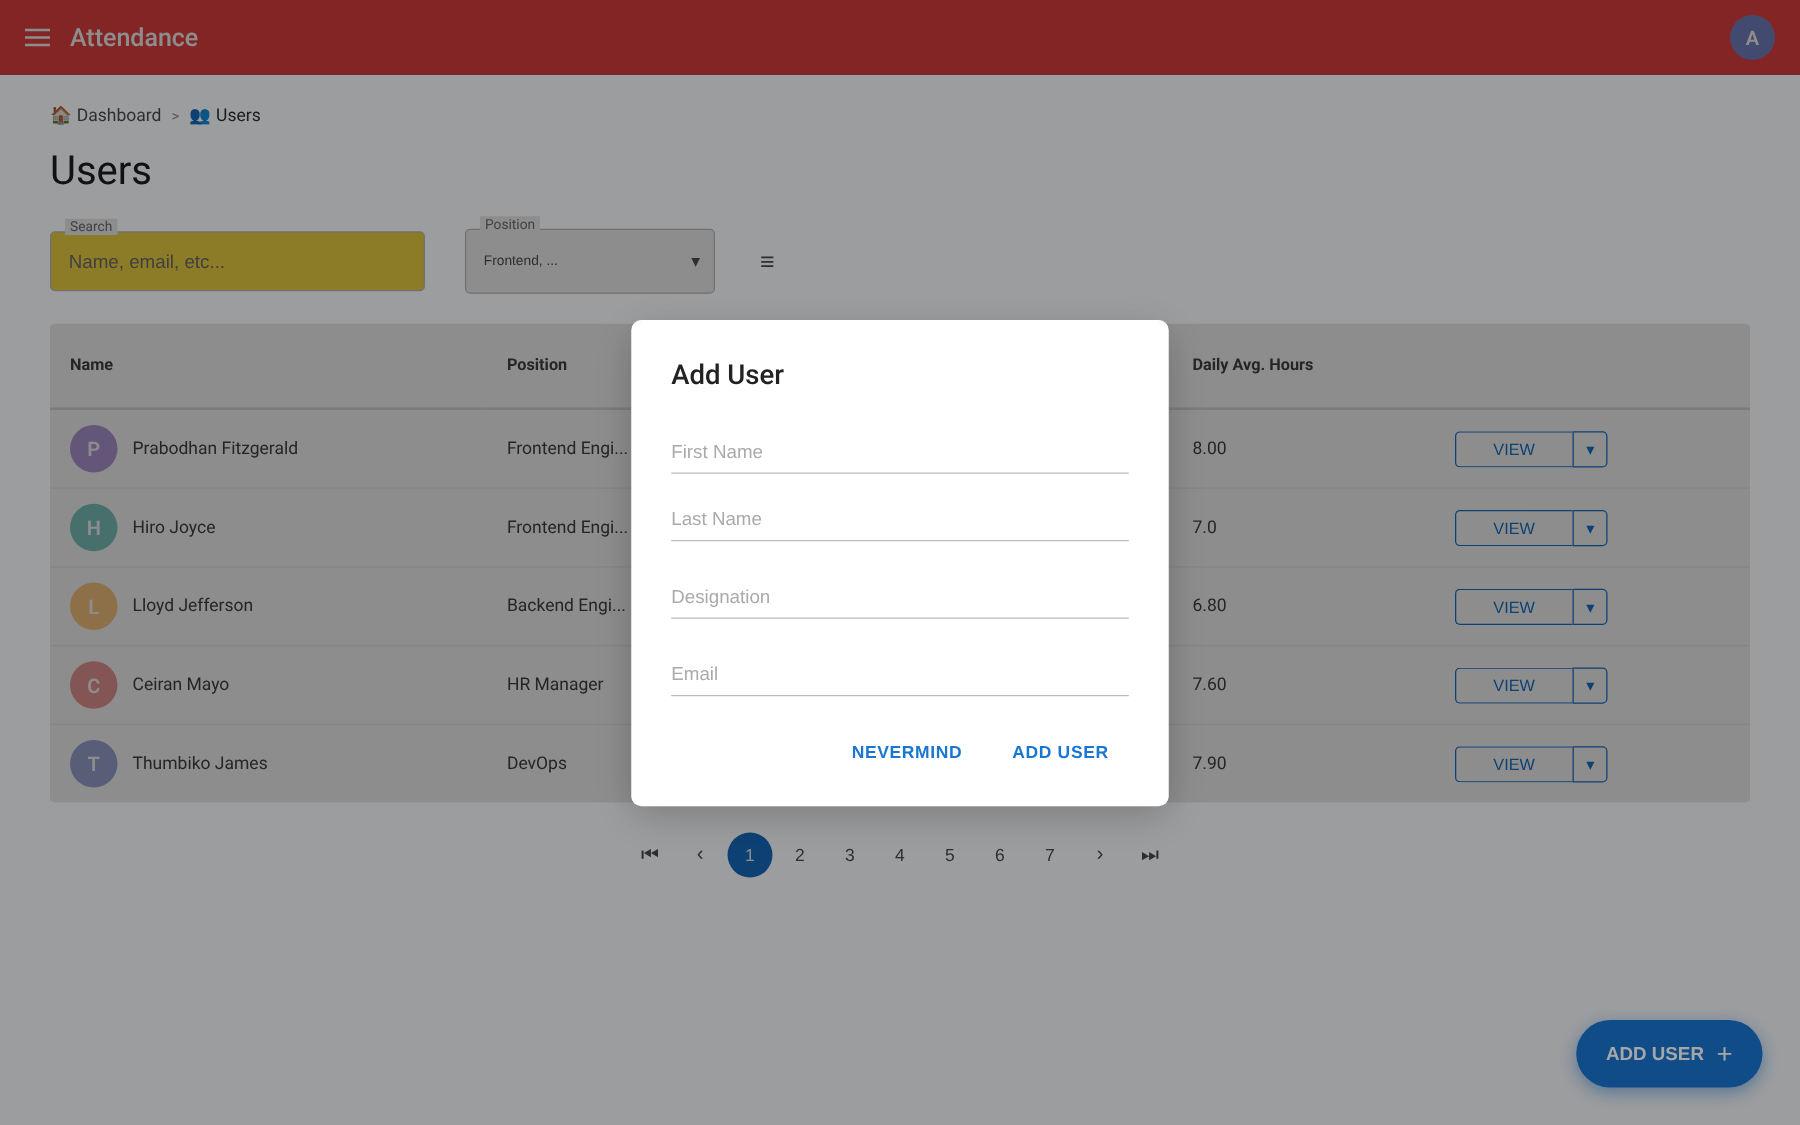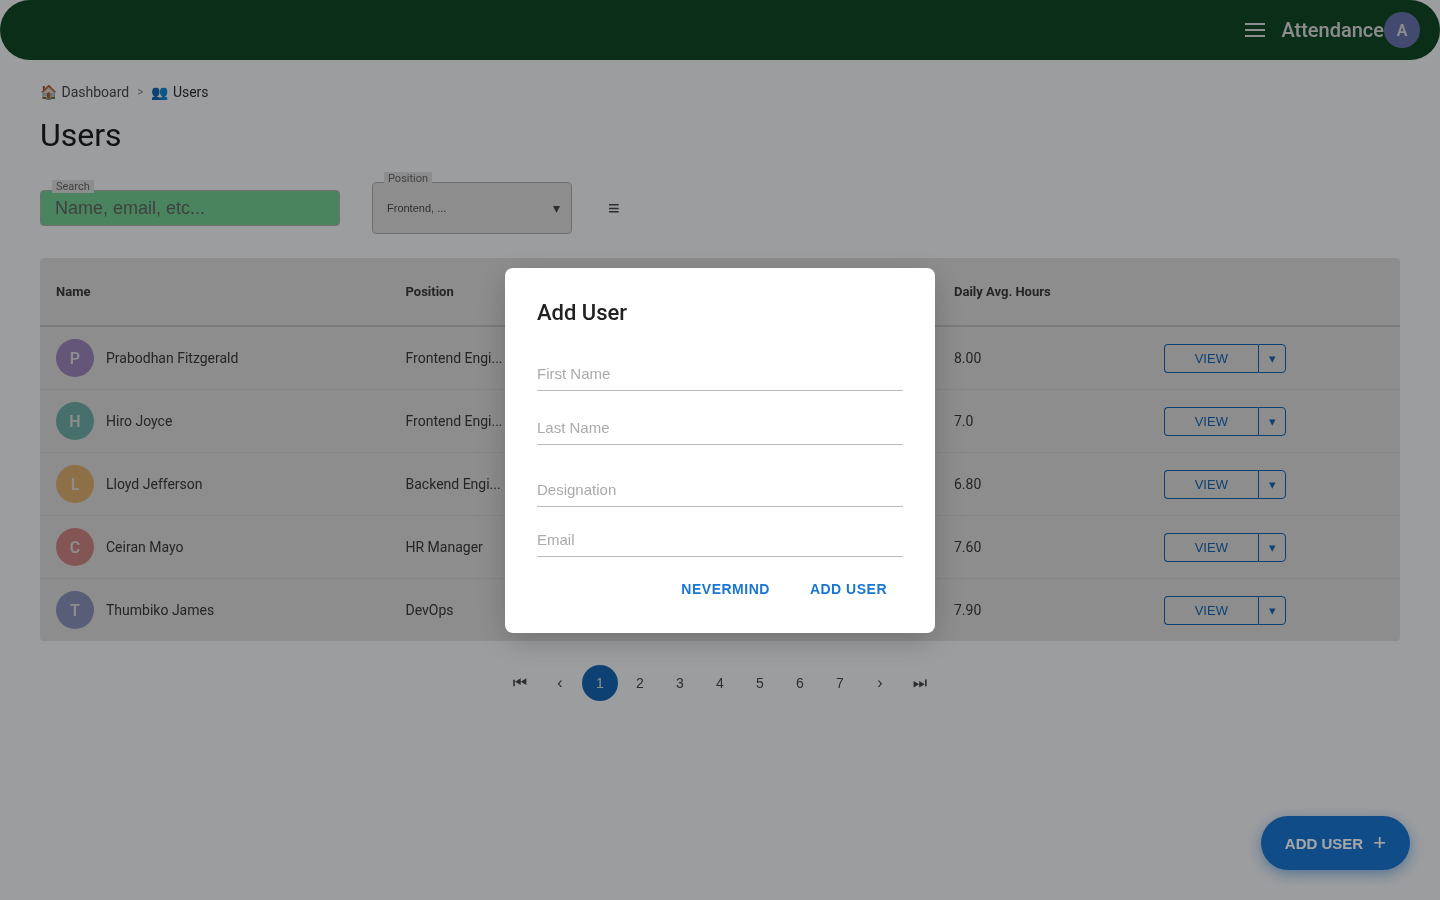--- a/index.html
+++ b/index.html
@@ -1,26 +1,25 @@
 <!DOCTYPE html>
 <html><head>
   <meta charset="utf-8">
   <style>
     * { box-sizing: border-box; margin: 0; padding: 0; }
     body { font-family: 'Segoe UI', Roboto, Arial, sans-serif; background: #f0f2f5; min-height: 900px; min-width: 1440px; }
 
     
     .header {
-      background: #14532d;
+      background: #ef4444;
       height: 60px;
       display: flex;
       align-items: center;
       padding: 0 20px;
-      justify-content: flex-end;
-      border-radius: 30px;
+      justify-content: space-between;
     }
     .header-left { display: flex; align-items: center; gap: 16px; }
     .hamburger { display: flex; flex-direction: column; gap: 4px; cursor: pointer; }
     .hamburger span { width: 20px; height: 2px; background: white; display: block; }
     .header-title { color: white; font-size: 20px; font-weight: 500; }
     .avatar-circle {
       width: 36px; height: 36px; border-radius: 50%; background: #7986cb;
       display: flex; align-items: center; justify-content: center;
       color: white; font-size: 16px; font-weight: 600;
     }
@@ -37,22 +36,22 @@
     .page-title { font-size: 32px; font-weight: 400; color: #222; margin-bottom: 28px; }
 
     
     .filters { display: flex; align-items: center; gap: 32px; margin-bottom: 24px; }
     .field-wrapper { position: relative; }
     .field-wrapper label {
       position: absolute; top: -10px; left: 12px; background: white;
       font-size: 11px; color: #777; padding: 0 4px;
     }
     .search-input {
-      width: 300px; height: 36px; border: 1px solid #ccc; border-radius: 4px;
-      padding: 8px 14px; font-size: 18px; color: #555; outline: none; background: #86efac;
+      width: 300px; height: 48px; border: 1px solid #ccc; border-radius: 4px;
+      padding: 8px 14px; font-size: 15px; color: #555; outline: none; background: #fde047;
     }
     .position-select {
       width: 200px; height: 52px; border: 1px solid #ccc; border-radius: 4px;
       padding: 8px 14px; font-size: 11px; color: #555; outline: none;
       appearance: none; background: white; cursor: pointer;
     }
     .select-wrapper { position: relative; }
     .select-wrapper::after {
       content: '▾'; position: absolute; right: 12px; top: 50%; transform: translateY(-50%);
       color: #555; pointer-events: none; font-size: 14px;
@@ -117,21 +116,21 @@
 
     
     .modal {
       background: white; border-radius: 8px; width: 430px;
       padding: 32px 32px 28px; box-shadow: 0 8px 32px rgba(0,0,0,0.2);
       z-index: 101;
     }
     .modal-title { font-size: 22px; font-weight: 500; color: #222; margin-bottom: 32px; }
     .form-row { display: flex; gap: 20px; margin-bottom: 28px; flex-direction: column; }
     .form-field { flex: 1; position: relative; }
-    .form-field-full { width: 100%; position: relative; margin-bottom: 16px; }
+    .form-field-full { width: 100%; position: relative; margin-bottom: 28px; }
     .form-input {
       width: 100%; border: none; border-bottom: 1px solid #bbb;
       padding: 8px 0; font-size: 15px; color: #333; outline: none;
       background: transparent;
     }
     .form-input::placeholder { color: #aaa; }
     .modal-actions { display: flex; justify-content: flex-end; gap: 8px; margin-top: 8px; }
     .btn-nevermind {
       background: none; border: none; color: #1976d2;
       font-size: 14px; font-weight: 600; cursor: pointer; padding: 8px 16px;

